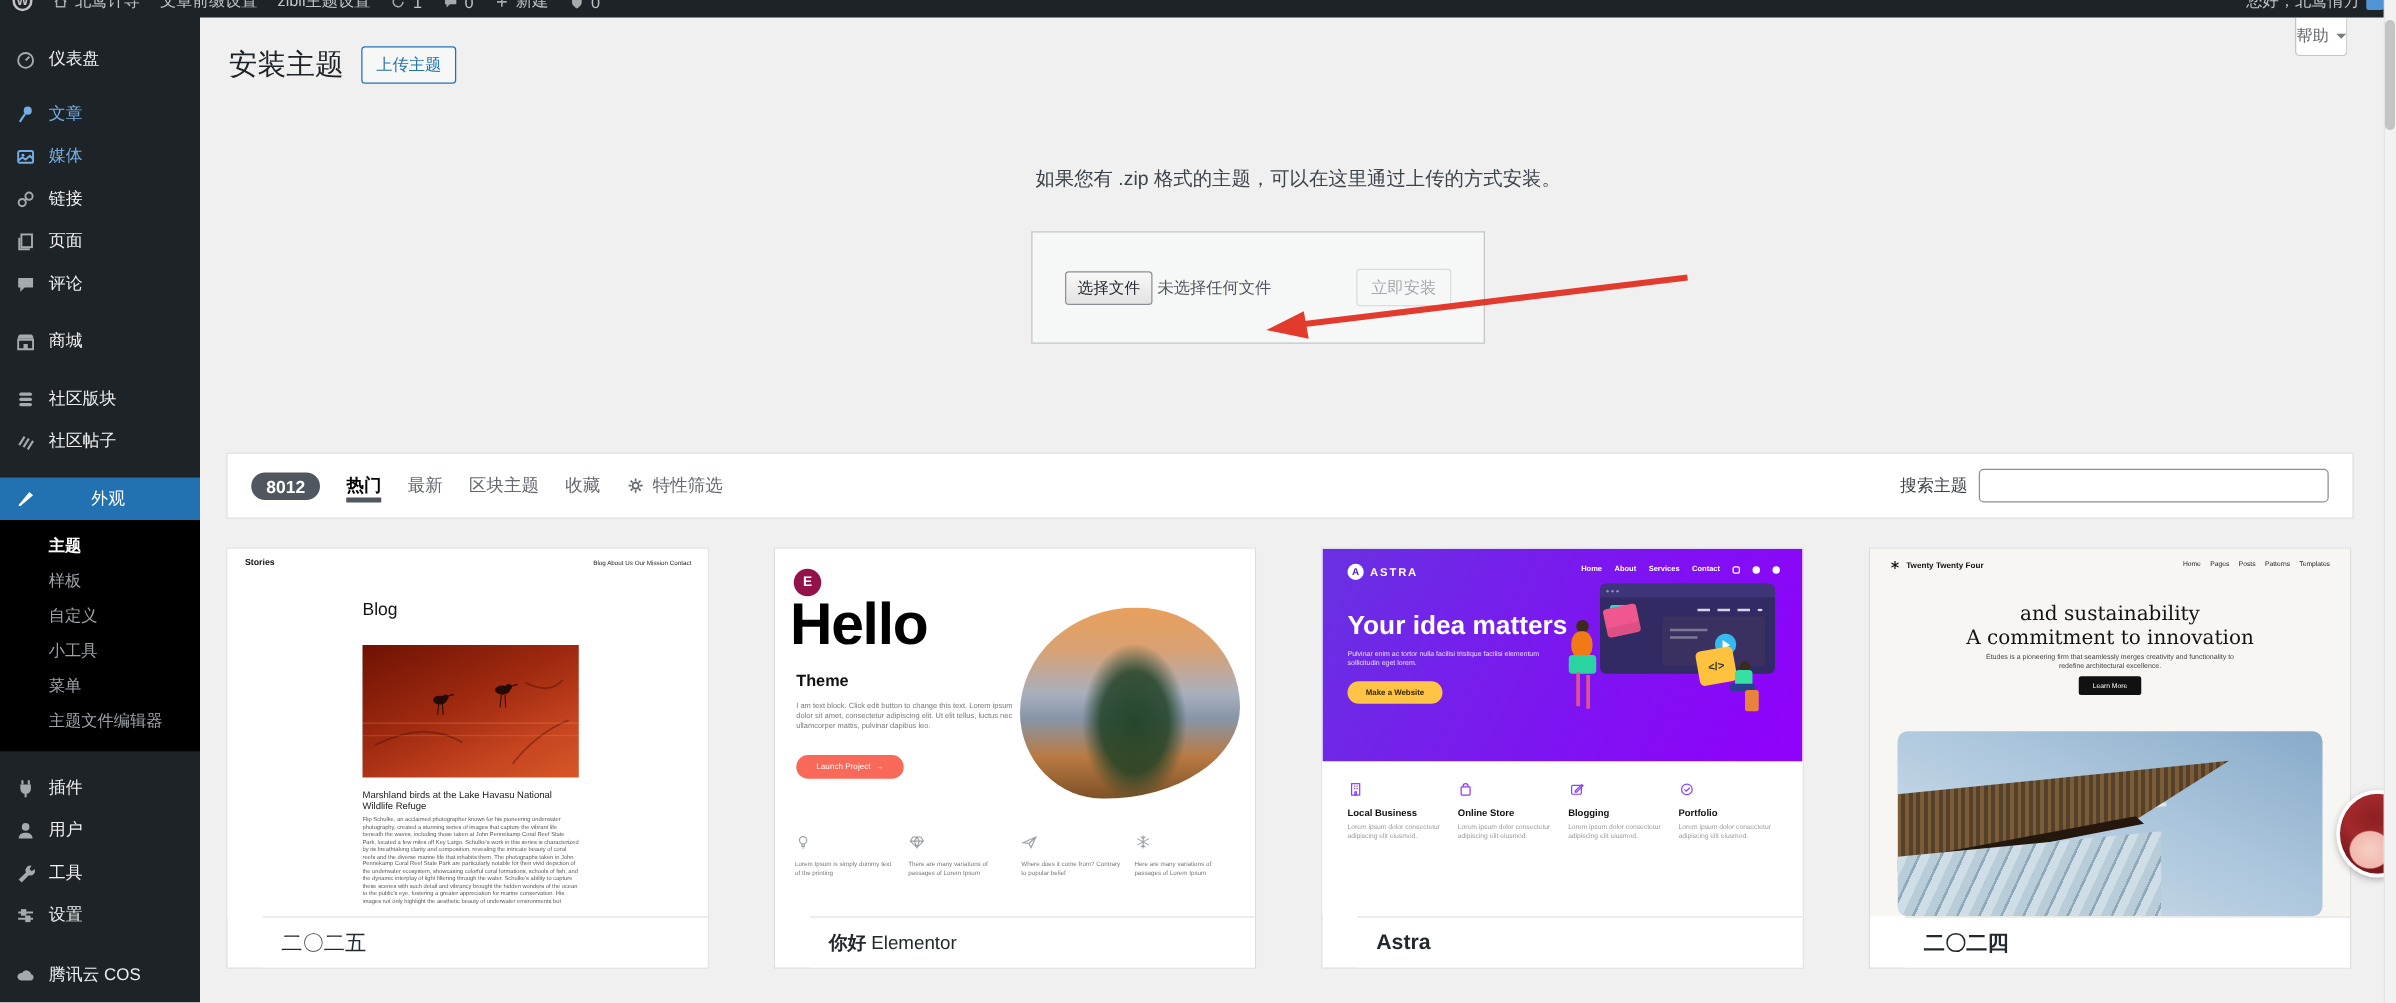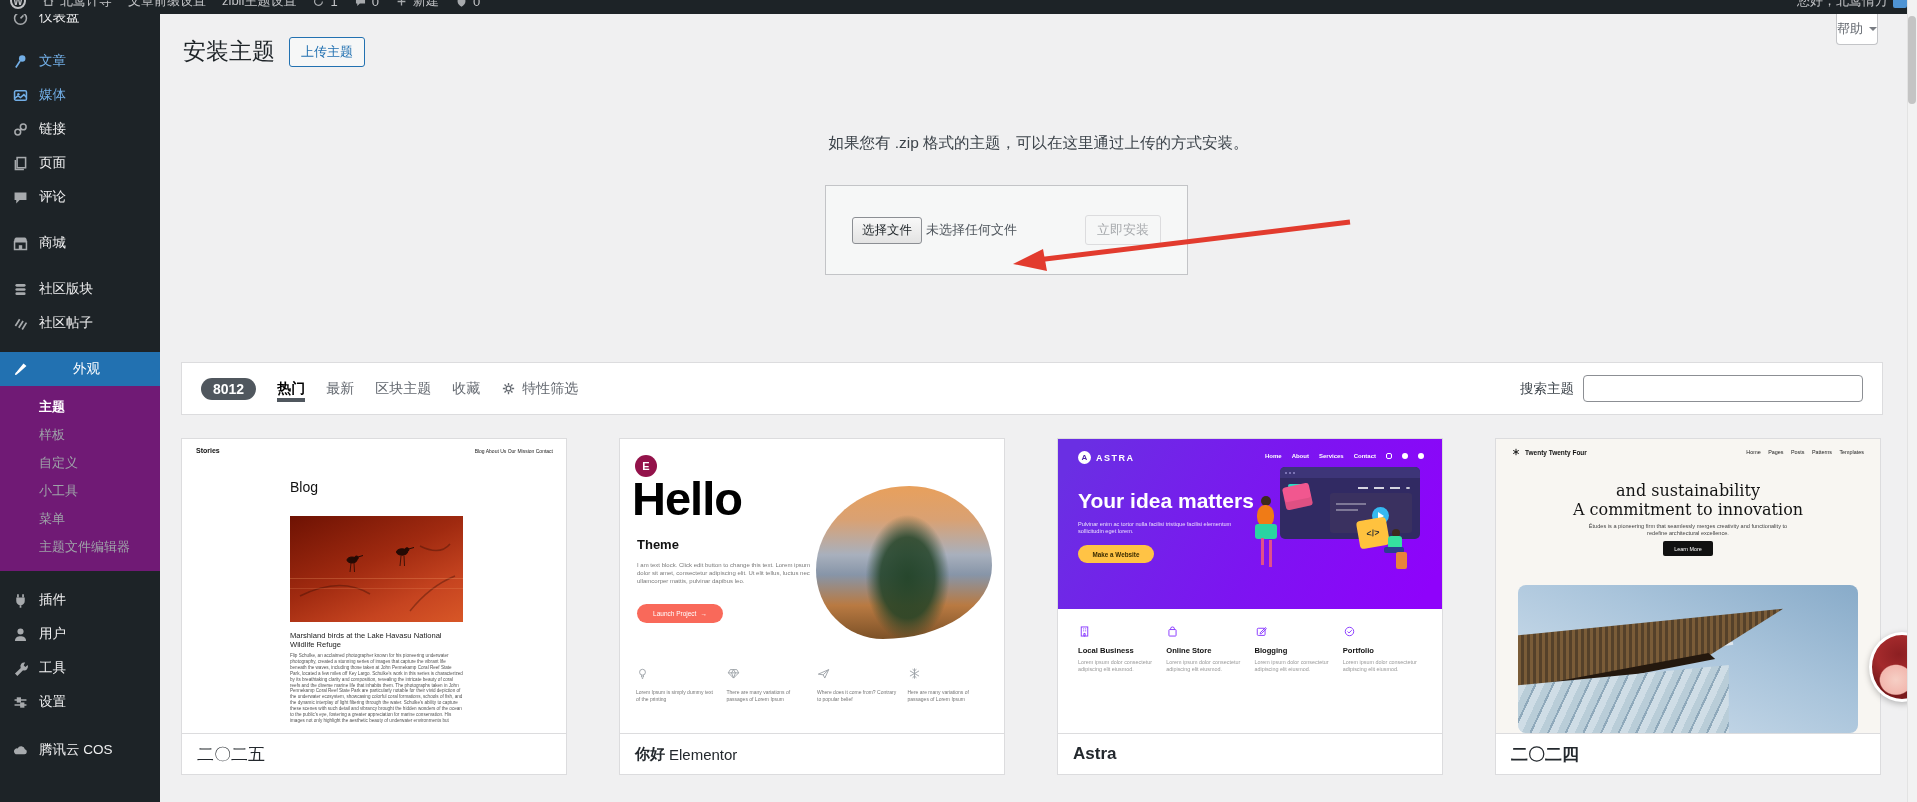--- a/index.html
+++ b/index.html
@@ -10,30 +10,30 @@
   
   .adminbar{position:absolute;left:0;top:0;width:1917px;height:14px;background:#1d2327;z-index:50;overflow:hidden;}
   .adminbar-inner{display:flex;align-items:center;gap:16px;color:#c3c4c7;font-size:13px;margin-top:-12px;height:26px;padding:0 10px;}
   .ab-item{display:flex;align-items:center;gap:5px;white-space:nowrap;}
   .ab-right{margin-left:auto;display:flex;align-items:center;gap:8px;}
   .wp-logo{width:16px;height:16px;border-radius:50%;border:2px solid #c3c4c7;color:#c3c4c7;font-size:10px;display:flex;align-items:center;justify-content:center;font-weight:bold;}
   .ab-ico{width:13px;height:13px;color:#a7aaad;}
   .ab-avatar{width:14px;height:14px;background:#4f94d4;border-radius:2px;}
 
   
-  .sidebar{position:absolute;left:0;top:0;width:160px;height:802px;background:#1d2327;z-index:40;font-size:13.5px;}
+  .sidebar{position:absolute;left:0;top:0;width:160px;height:802px;background:#1d2327;z-index:40;padding-top:30px;font-size:13.5px;}
   .mi{position:relative;display:flex;align-items:center;gap:10px;height:34px;padding:0 12px;color:#f0f0f1;cursor:pointer;}
   .mi .ico{width:17px;height:17px;color:#a7aaad;flex:0 0 auto;}
   .mi.accent{color:#72aee6;}
   .mi.accent .ico{color:#72aee6;}
   .mi.active{background:#2271b1;color:#fff;gap:44px;}
   .mi.active .ico{color:#fff;}
   .mi.active::after{content:"";position:absolute;right:-8px;top:50%;margin-top:-8px;border:8px solid transparent;border-left-color:#2271b1;}
   .gap10{margin-top:10px;}.gap12{margin-top:12px;}.gap14{margin-top:14px;}
-  .submenu{background:#701a75;padding:7px 0 10px 0;margin-bottom:12px;}
+  .submenu{background:#000000;padding:7px 0 10px 0;margin-bottom:12px;}
   .smi{display:block;padding:5px 12px 5px 39px;color:#9ea3a8;font-size:13px;cursor:pointer;}
   .smi.current{color:#fff;font-weight:bold;}
 
   
   .content{position:absolute;left:160px;top:14px;width:1757px;height:788px;}
   .helpbox{position:absolute;top:0;right:39px;background:#fff;border:1px solid #c3c4c7;border-top:none;border-radius:0 0 4px 4px;padding:6px 0;font-size:13px;color:#646970;display:flex;align-items:center;gap:6px;cursor:pointer;}
   .helpbox .tri{width:0;height:0;border:4px solid transparent;border-top-color:#787c82;margin-top:4px;}
   .titlebar{position:absolute;left:23px;top:22px;display:flex;align-items:center;gap:14px;}
   .pagetitle{font-size:23px;font-weight:400;color:#1d2327;}
   .uploadbtn{font-size:13px;color:#2271b1;background:#f6f7f7;border:1px solid #2271b1;border-radius:3px;padding:5px 11px;cursor:pointer;}
@@ -53,21 +53,21 @@
   .ftab.current{color:#000;border-bottom-color:#50575e;font-weight:bold;}
   .ftab .gear{width:15px;height:15px;margin-right:6px;color:#646970;}
   .fb-right{margin-left:auto;display:flex;align-items:center;gap:9px;}
   .searchlabel{font-size:13.5px;color:#3c434a;}
   .searchinput{width:280px;height:27px;border:1px solid #8c8f94;border-radius:4px;background:#fff;font-size:13px;padding:0 8px;}
 
   
   .cards{position:absolute;left:21px;top:424px;display:flex;gap:52px;}
   .card{width:386px;height:337px;background:#fff;border:1px solid #dcdcde;cursor:pointer;}
   .shot{position:relative;width:384px;height:294px;overflow:hidden;background:#fff;}
-  .cardfoot{height:41px;border-top:1px solid #dcdcde;display:flex;align-items:center;padding:0 15px;font-size:15px;font-weight:bold;color:#23282d;background:#fff;}
+  .cardfoot{height:41px;border-top:1px solid #dcdcde;display:flex;align-items:center;padding:0 15px;font-size:15px;font-weight:bold;color:#23282d;background:#fff;margin-left:28px;}
   .cardfoot .reg{font-weight:normal;margin-left:4px;}
 
   
   .t25-brand{position:absolute;left:14px;top:8px;font-size:7px;font-weight:bold;color:#111;}
   .t25-nav{position:absolute;right:13px;top:9px;font-size:5px;color:#222;}
   .t25-h{position:absolute;left:108px;top:40px;font-size:14px;color:#111;}
   .t25-img{position:absolute;left:108px;top:77px;width:173px;height:106px;background:linear-gradient(155deg,#6e1203 0%,#a02a10 45%,#c64420 75%,#d85727 100%);}
   .t25-title{position:absolute;left:108px;top:192px;width:175px;font-size:7.6px;line-height:9px;color:#1a1a1a;}
   .t25-body{position:absolute;left:108px;top:214px;width:173px;height:78px;font-size:4.6px;line-height:5.9px;color:#555;overflow:hidden;}
 

